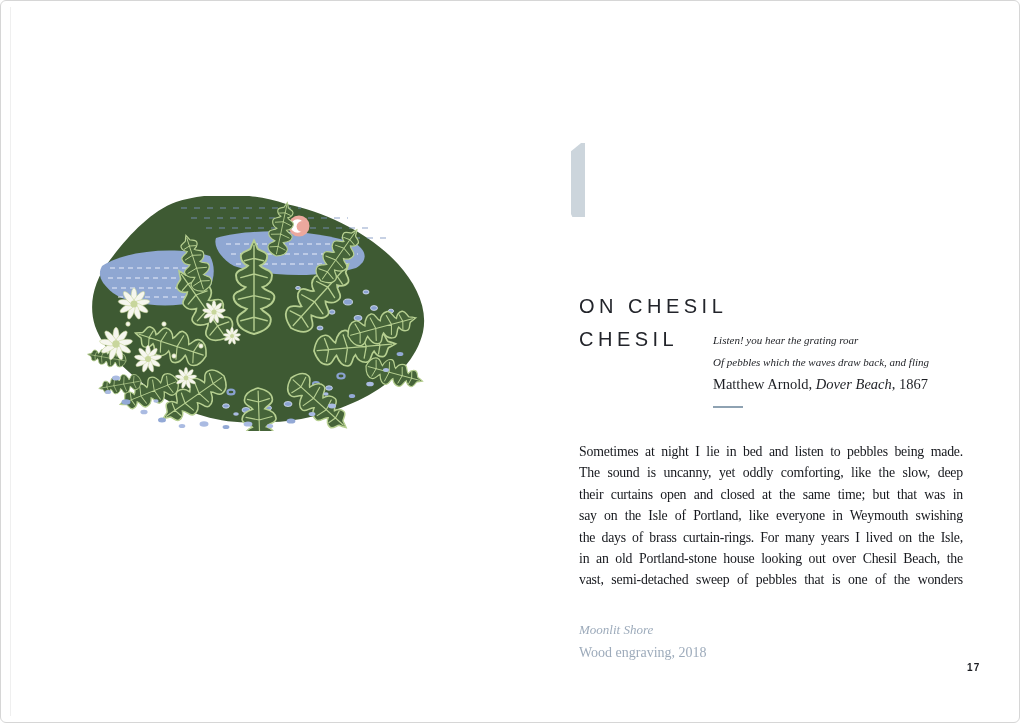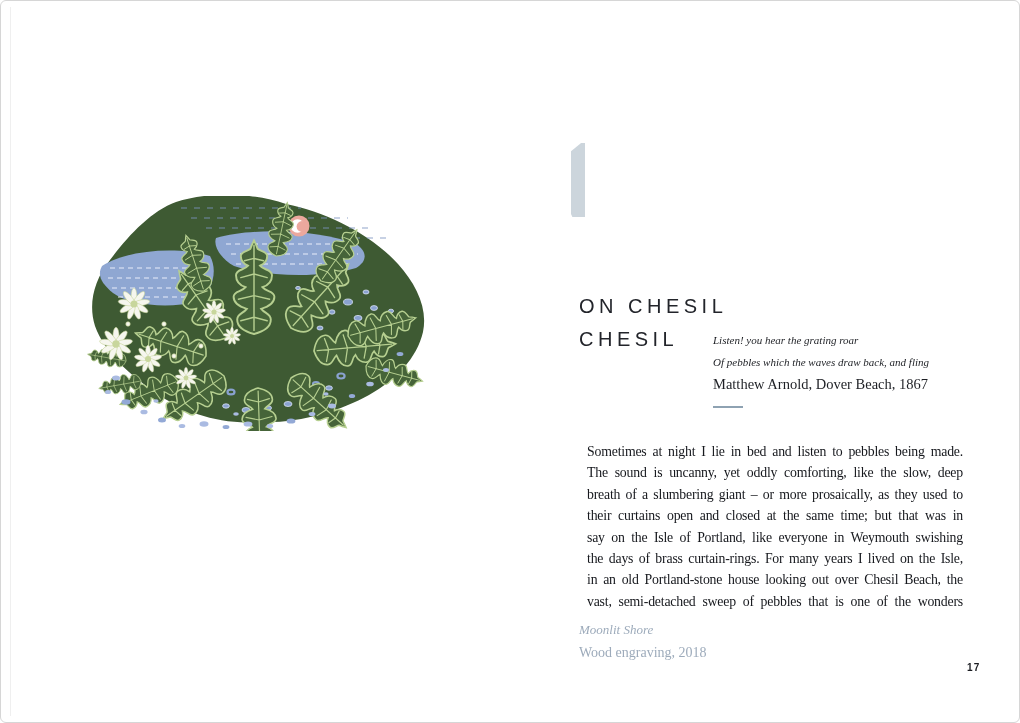--- a/index.html
+++ b/index.html
@@ -19,27 +19,27 @@
     clip-path:polygon(0 11%,72% 0,100% 0,100% 100%,10% 100%,0 96%);
   }
   .chapter-title{
     position:absolute;left:578px;top:241px;
     font-family:"Liberation Sans",sans-serif;font-size:20px;font-weight:400;
     letter-spacing:4.5px;line-height:32.5px;color:#22242a;white-space:nowrap;margin-top:48px;
   }
   .epigraph{position:absolute;left:712px;top:328px;width:260px;}
   .epigraph .eline{font-style:italic;font-size:11px;line-height:22px;color:#1d1f24;white-space:nowrap;}
   .attribution{font-size:14.5px;line-height:22px;color:#1d1f24;white-space:nowrap;}
-  .attribution .book{margin-top:28px;}
+  .attribution .book{font-style:italic;margin-top:28px;}
   .epigraph-rule{position:absolute;left:712px;top:405px;width:30px;height:2px;background:#8ea2b2;}
 
   .body-text{position:absolute;left:578px;top:440px;width:384px;}
   .body-line{
     font-size:13.8px;line-height:21.4px;letter-spacing:-0.2px;color:#16181d;
-    text-align:justify;text-align-last:justify;height:21.4px;overflow:visible;margin-left:8px;
+    text-align:justify;text-align-last:justify;height:21.4px;overflow:visible;
   }
 
   .caption-title{position:absolute;left:578px;top:621px;font-style:italic;font-size:13px;color:#9dabbb;}
   .caption-medium{position:absolute;left:578px;top:644px;font-size:14px;color:#9dabbb;text-align:center;}
   .page-number{
     position:absolute;left:966px;top:661px;
     font-family:"Liberation Sans",sans-serif;font-size:10px;font-weight:700;
     letter-spacing:1.2px;color:#1b1d22;
   }
 </style>
@@ -196,21 +196,20 @@
     <div class="attribution">
       <span>Matthew Arnold, </span><span class="book">Dover Beach</span><span>, 1867</span>
     </div>
   </div>
 
   <div class="epigraph-rule"></div>
 
   <div class="body-text">
       <div class="body-line">Sometimes at night I lie in bed and listen to pebbles being made.</div>
       <div class="body-line">The sound is uncanny, yet oddly comforting, like the slow, deep</div>
-      <div class="body-line">breath of a slumbering giant – or more prosaically, as they used to</div>
       <div class="body-line">their curtains open and closed at the same time; but that was in</div>
       <div class="body-line">say on the Isle of Portland, like everyone in Weymouth swishing</div>
       <div class="body-line">the days of brass curtain-rings. For many years I lived on the Isle,</div>
       <div class="body-line">in an old Portland-stone house looking out over Chesil Beach, the</div>
       <div class="body-line">vast, semi-detached sweep of pebbles that is one of the wonders</div>
     </div>
 
   <div class="caption-title">Moonlit Shore</div>
   <div class="caption-medium">Wood engraving, 2018</div>
 

